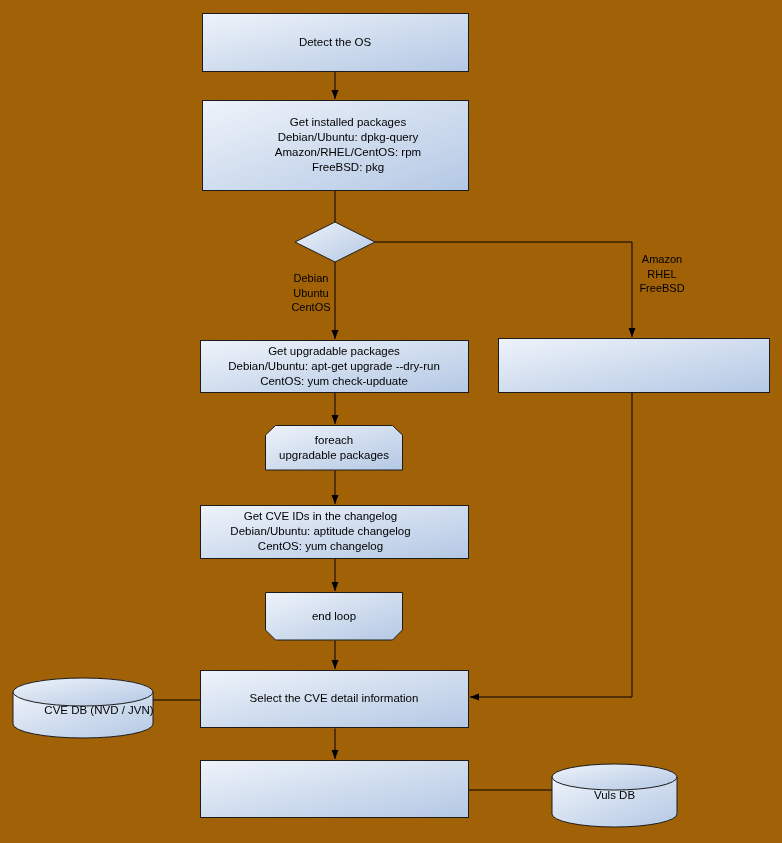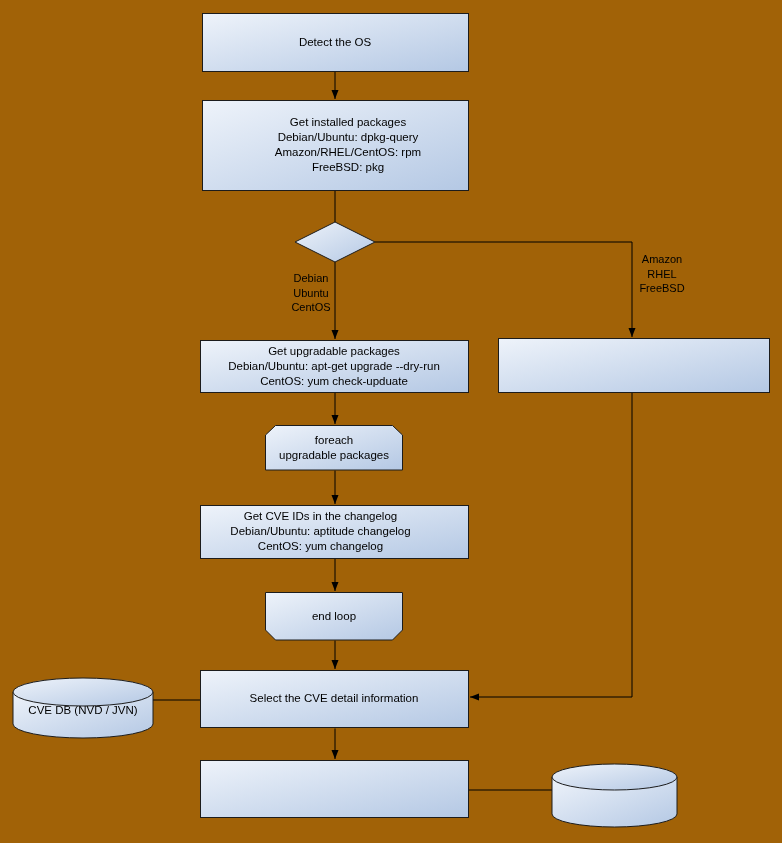--- a/index.html
+++ b/index.html
@@ -115,24 +115,27 @@
 
   <div class="node-label" style="left:265px;top:592px;width:138px;height:48px;">
     <span>end loop</span>
   </div>
 
   <div class="node-label" style="left:200px;top:670px;width:268px;height:57px;border-radius:7px;">
     <span>Select the CVE detail information</span>
   </div>
 
 
-  <div class="node-label" style="left:13px;top:682px;width:140px;height:56px;">
+  <div class="node-label" style="left:13px;top:682px;width:140px;height:56px;padding-left:16px;">
     <span>CVE DB (NVD / JVN)</span>
   </div>
 
+  <div class="node-label" style="left:552px;top:766px;width:125px;height:58px;">
+    <span>Vuls DB</span>
+  </div>
 
   <div class="edge-label" style="left:286px;top:271px;width:50px;">
     <span>Debian</span>
     <span>Ubuntu</span>
     <span>CentOS</span>
   </div>
 
   <div class="edge-label" style="left:634px;top:252px;width:56px;">
     <span>Amazon</span>
     <span>RHEL</span>

